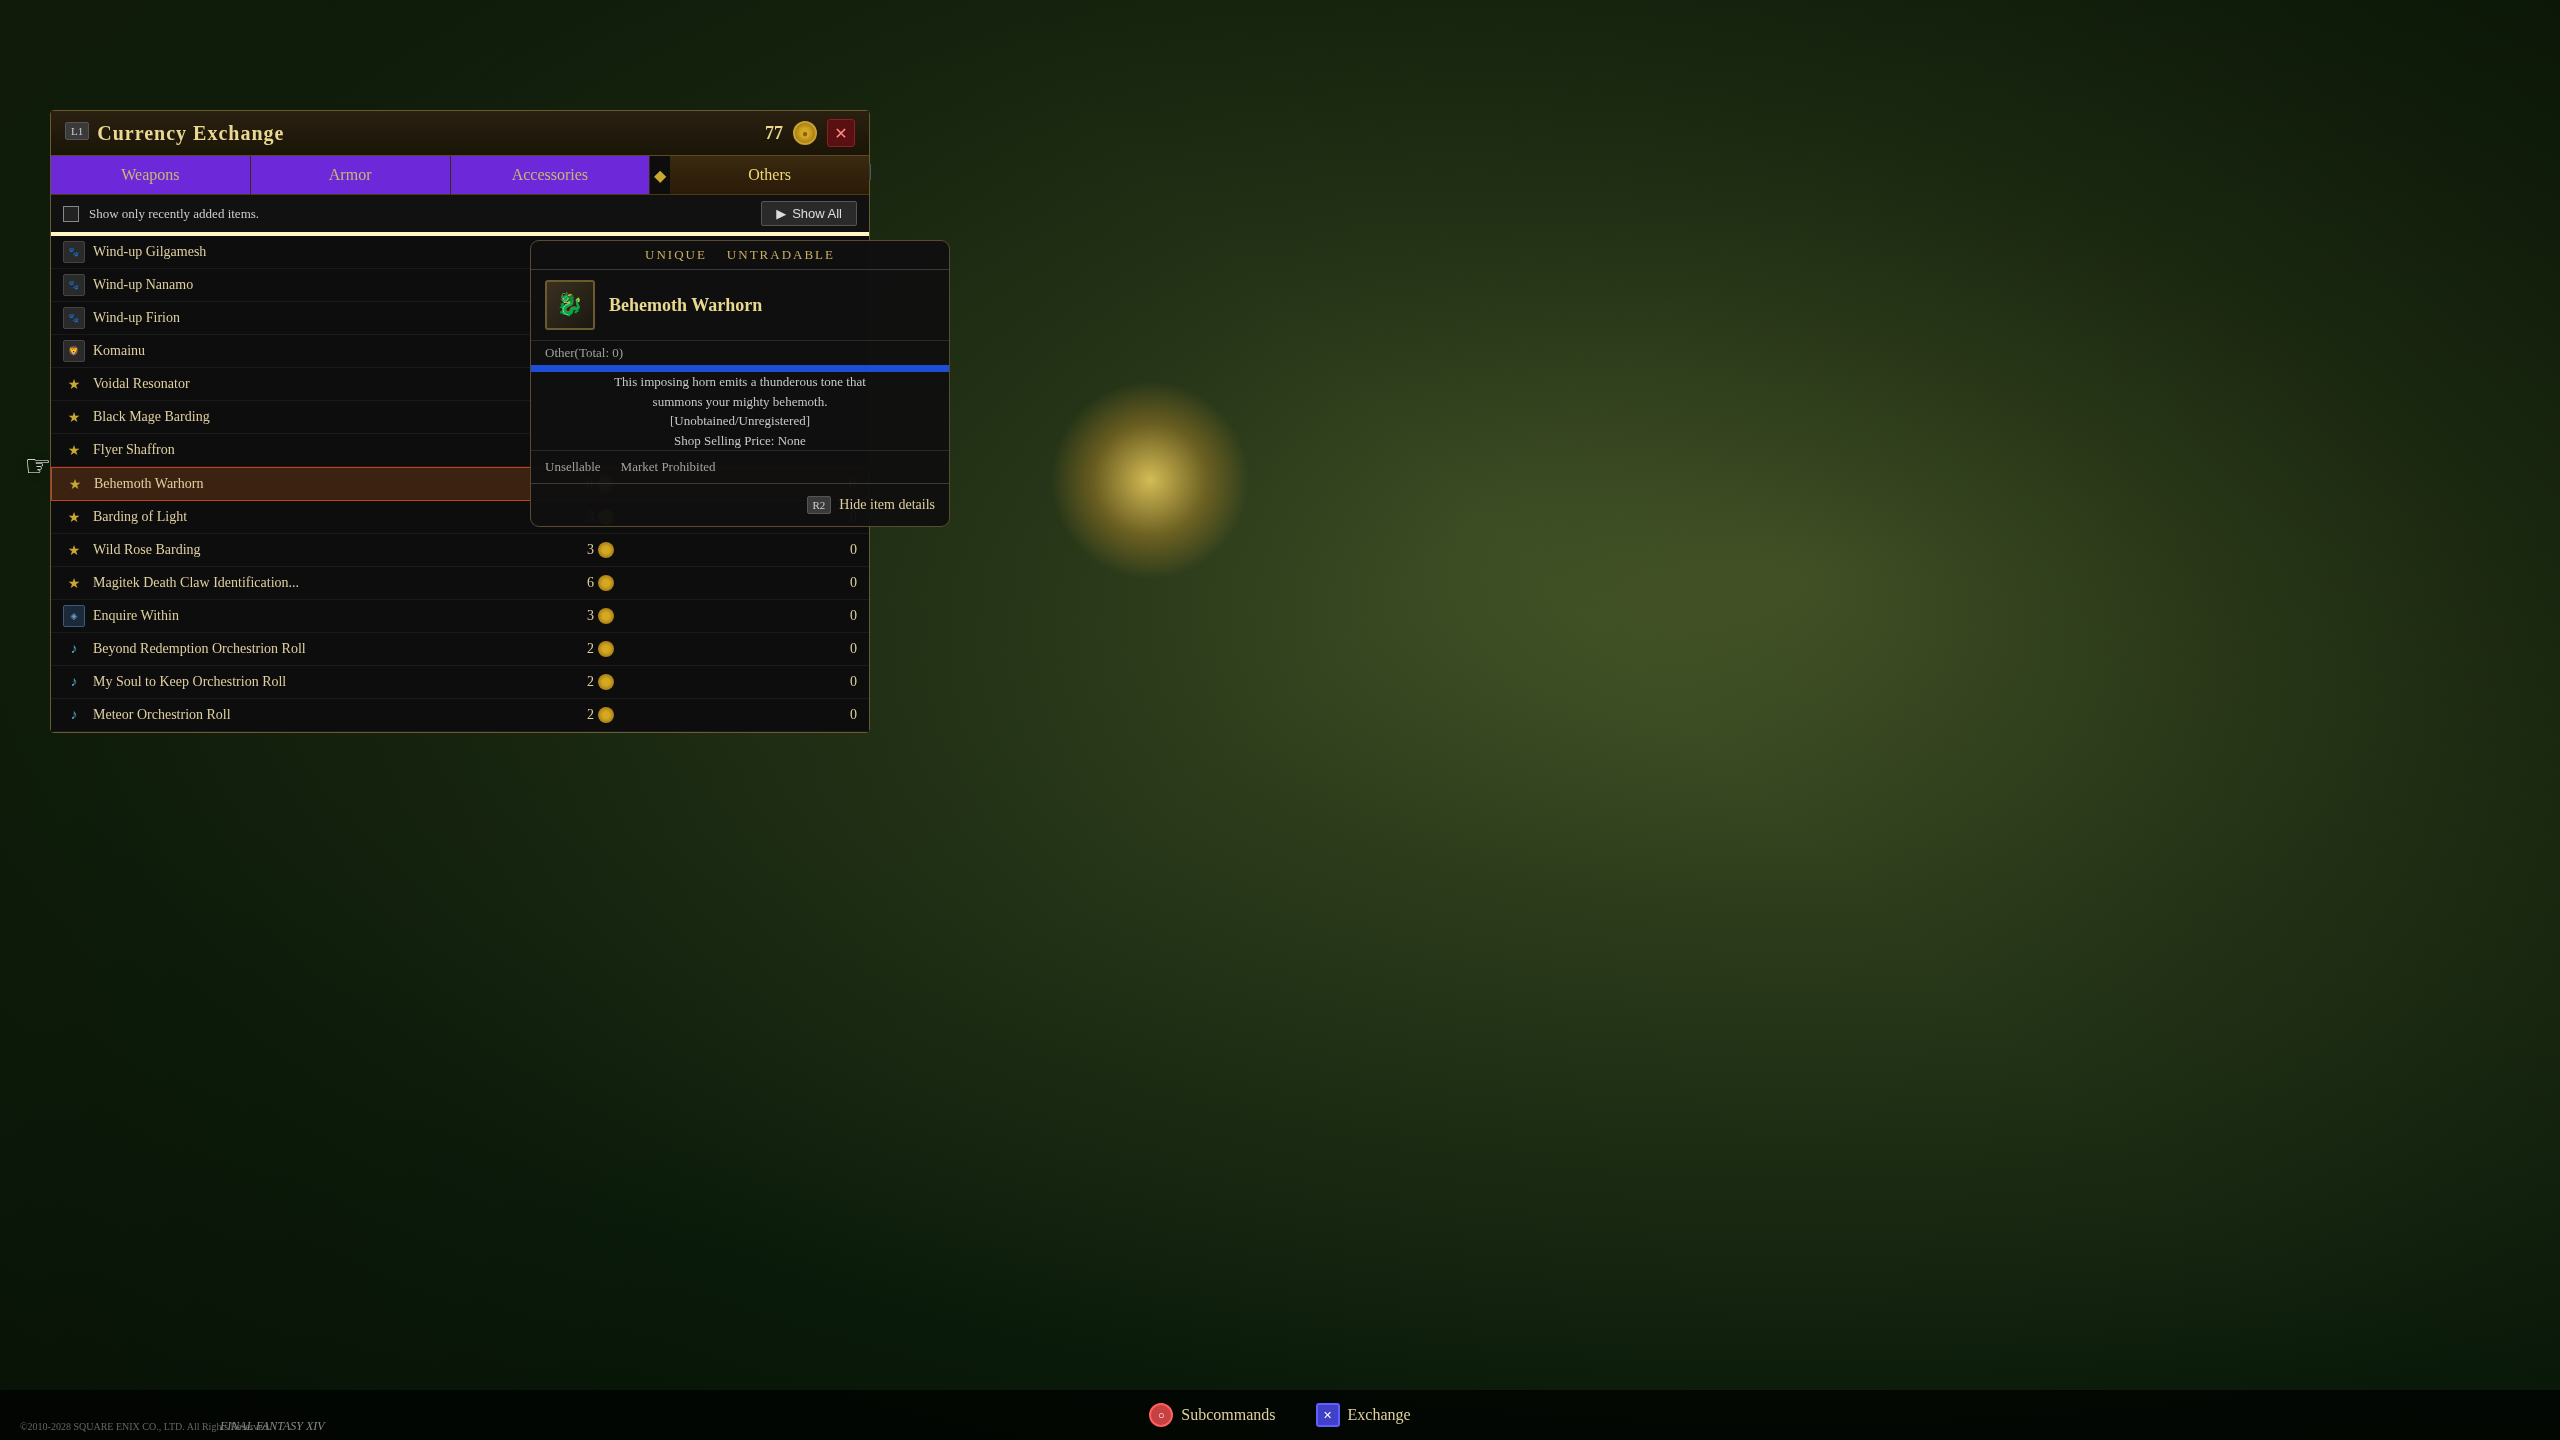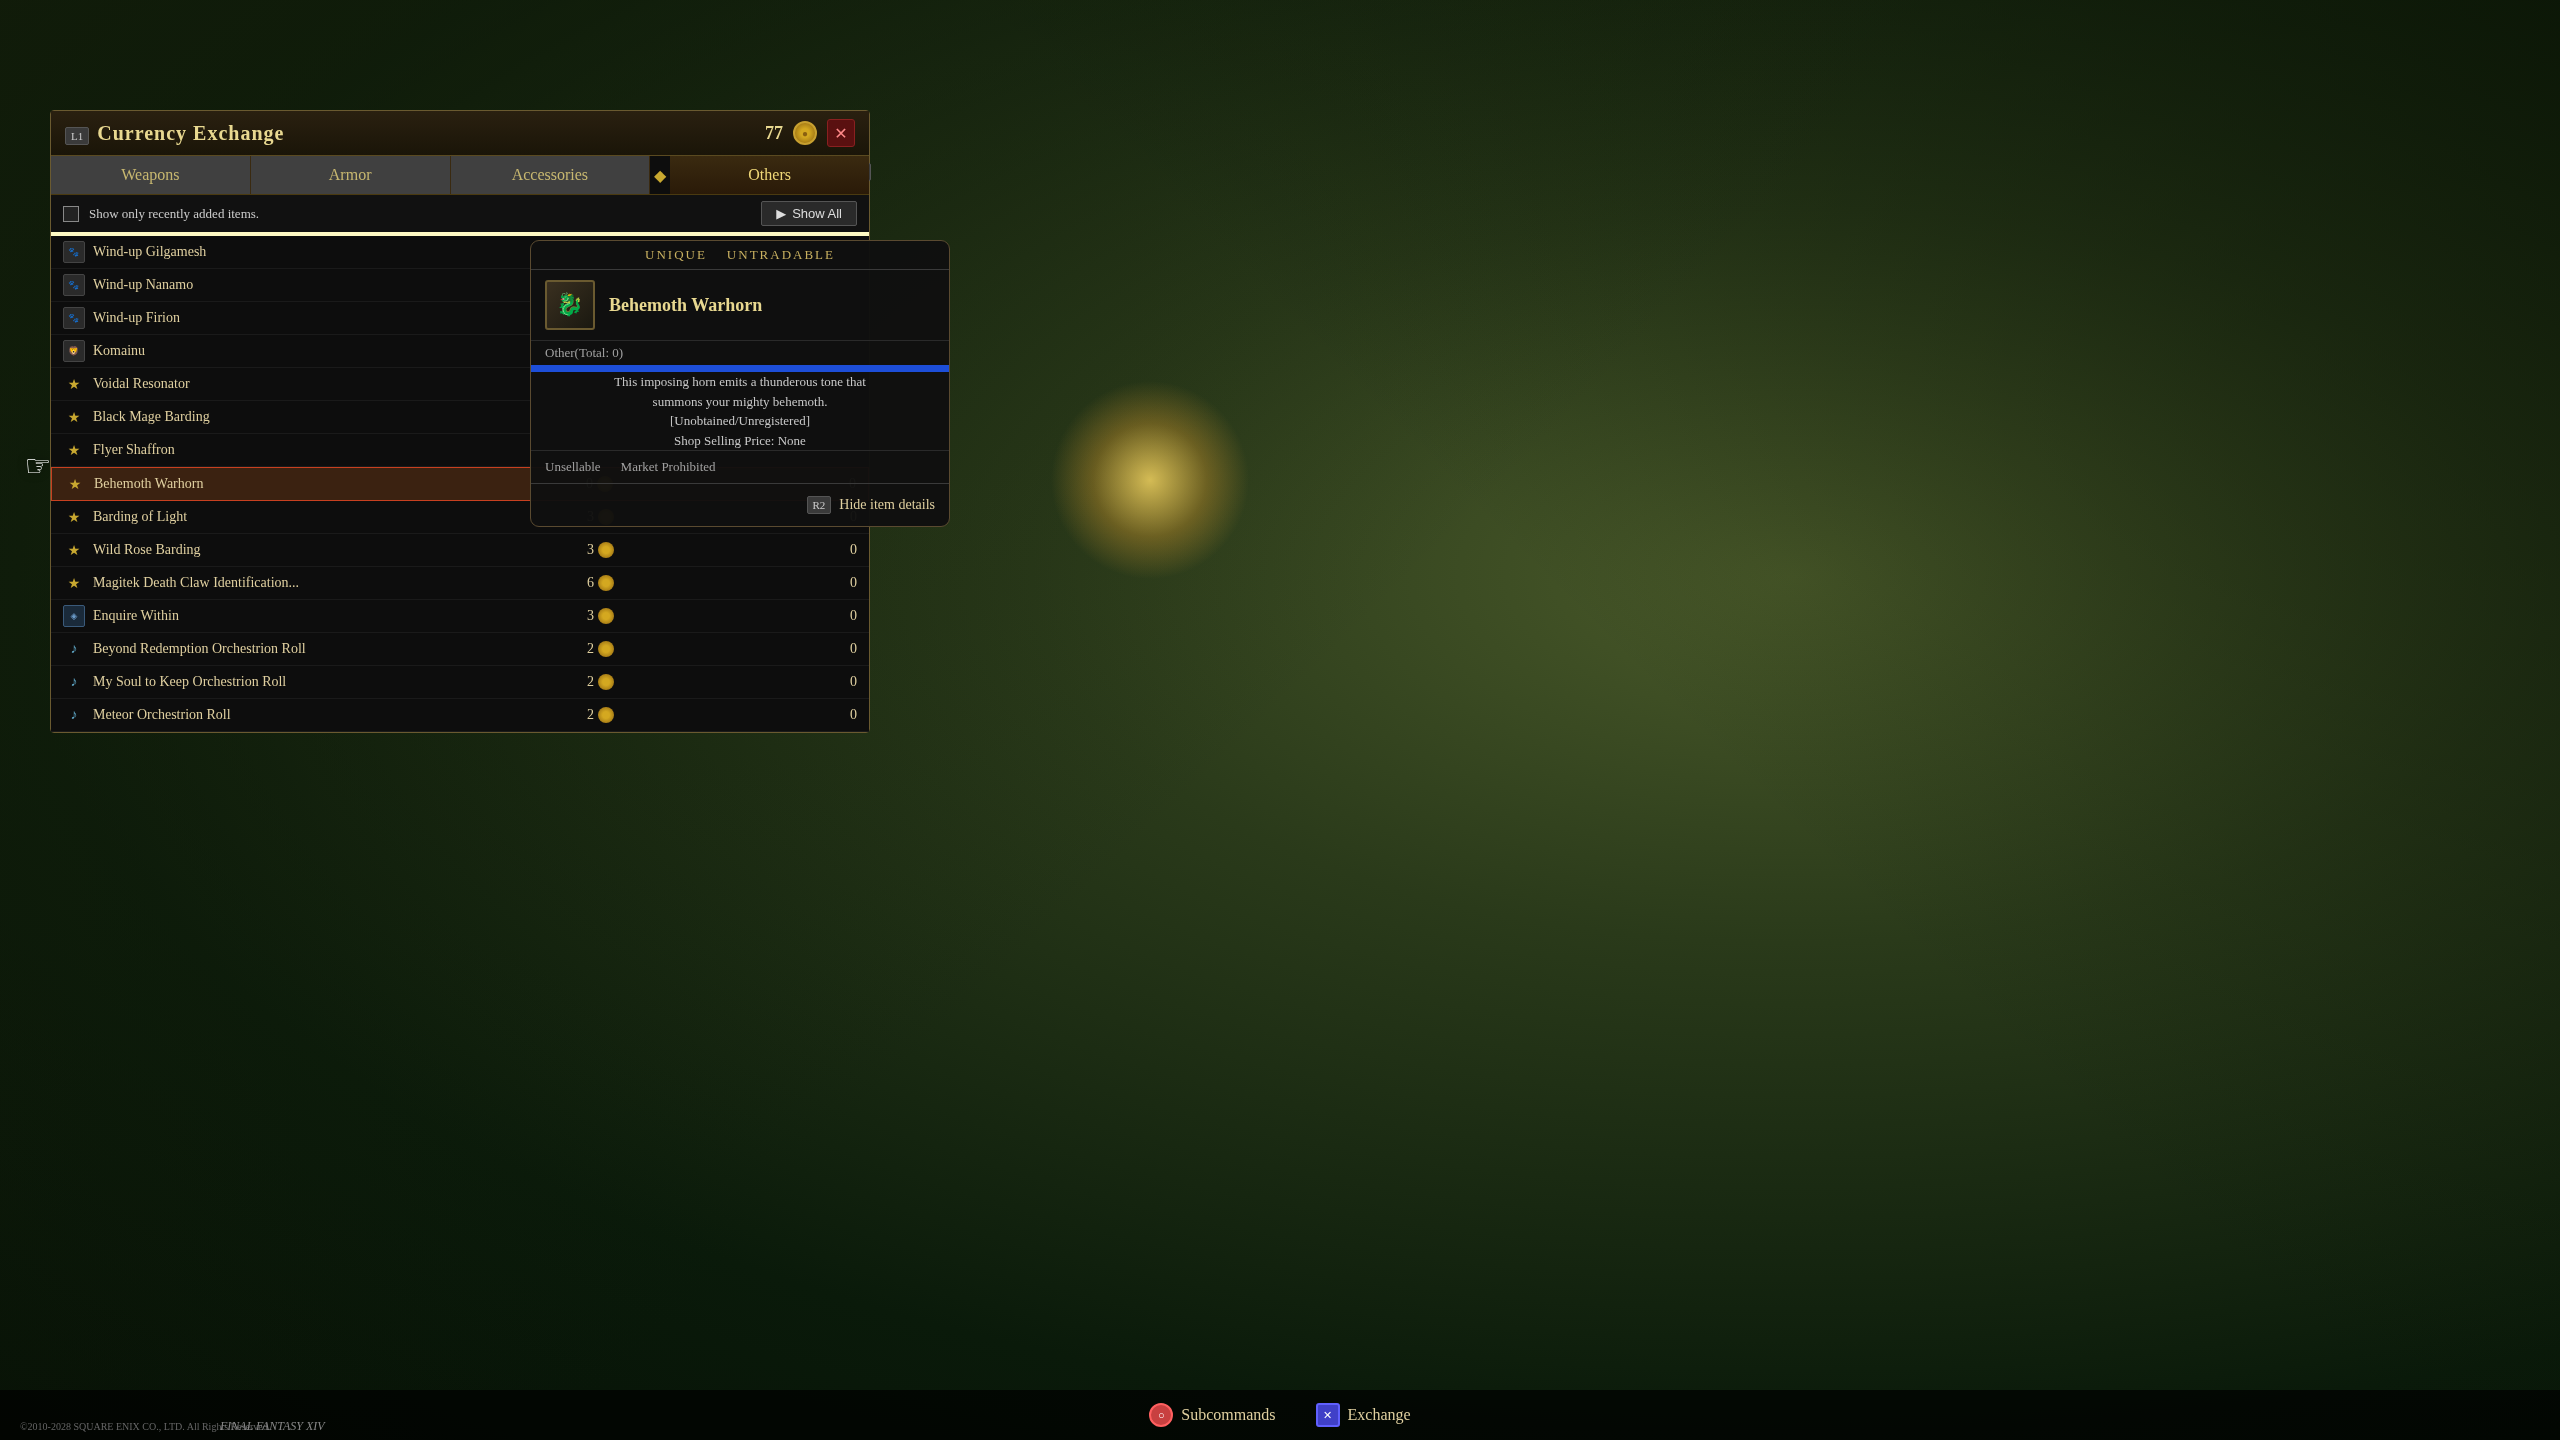--- a/index.html
+++ b/index.html
@@ -52,21 +52,21 @@
       display: flex;
       align-items: center;
       justify-content: space-between;
       padding: 8px 14px;
       background: linear-gradient(180deg, #2a2010 0%, #1a1508 100%);
       border-bottom: 1px solid #5a4a20;
     }
 
     .window-title-left {
       display: flex;
-      align-items: flex-end;
+      align-items: flex-start;
       gap: 8px;
     }
 
     .l1-badge {
       background: #3a3a3a;
       color: #ccc;
       font-size: 11px;
       padding: 2px 5px;
       border-radius: 2px;
       border: 1px solid #555;
@@ -126,21 +126,21 @@
       border-radius: 2px;
       border: 1px solid #555;
       position: absolute;
       right: -2px;
       top: 52px;
     }
 
     
     .tabs-bar {
       display: flex;
-      background: #404040;
+      background: #6d28d9;
       border-bottom: 1px solid #4a3a10;
     }
 
     .tab {
       flex: 1;
       text-align: center;
       padding: 10px 0;
       color: #c8b870;
       font-size: 16px;
       cursor: pointer;

